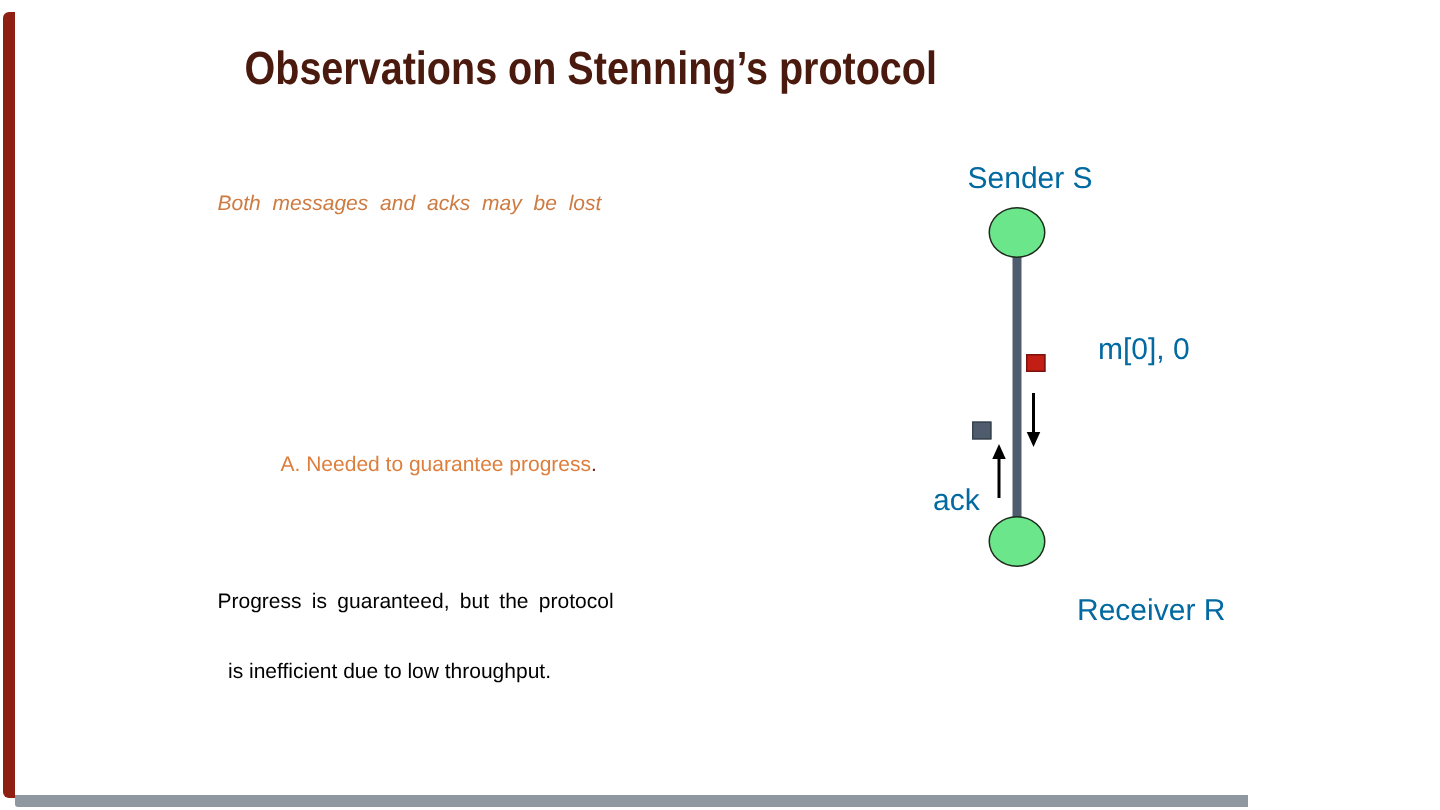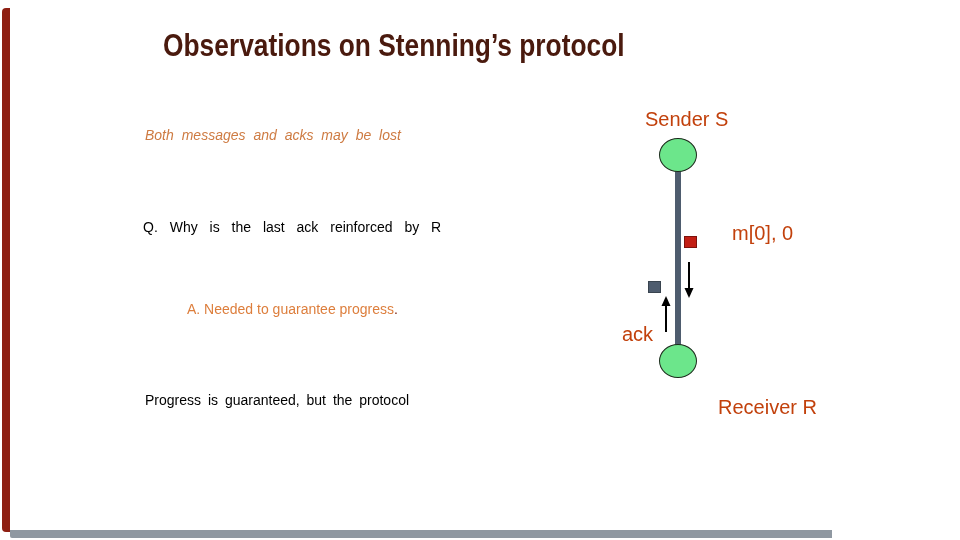--- a/index.html
+++ b/index.html
@@ -30,21 +30,21 @@
   .txt{position:absolute;white-space:nowrap;color:#000000;font-size:14px;line-height:1.15;}
   .observation{left:145px;top:127px;color:#ce7b42;font-style:italic;word-spacing:4px;}
   .q-line1{left:143px;top:219px;word-spacing:8px;}
   .q-line2{left:162px;top:255px;}
   .answer{left:143px;top:301px;color:#dd7e3c;margin-left:44px;}
   .answer .period{color:#7a2010;}
   .c-line1{left:145px;top:392px;word-spacing:3px;}
   .c-line2{left:152px;top:439px;}
 
   
-  .dg-label{position:absolute;white-space:nowrap;color:#c2410c;font-size:20px;}
+  .dg-label{position:absolute;white-space:nowrap;color:#0369a1;font-size:20px;}
   .lbl-sender{left:645px;top:108px;}
   .lbl-receiver{left:682px;top:396px;margin-left:36px;}
   .lbl-message{left:732px;top:222px;}
   .lbl-ack{left:622px;top:306px;margin-top:17px;}
   .channel-line{
     position:absolute;left:675px;top:170px;width:6px;height:178px;
     background:#4e5c6e;
   }
   .node{
     position:absolute;width:38px;height:34px;border-radius:50%;
@@ -63,23 +63,23 @@
 <body>
 
 <div id="slide">
 
   <div class="left-bar"></div>
   <div class="bottom-bar"></div>
 
   <div class="slide-title">Observations on Stenning’s protocol</div>
 
   <div class="txt observation">Both messages and acks may be lost</div>
-  <div class="txt q-line1">Q. Why is the last ack reinforced by R</div>
   <div class="txt answer"><span>A. Needed to guarantee progress</span><span class="period">.</span></div>
   <div class="txt c-line1">Progress is guaranteed, but the protocol</div>
+  <div class="txt c-line2">is inefficient due to low throughput.</div>
 
   <div class="dg-label lbl-sender">Sender S</div>
   <div class="channel-line"></div>
   <div class="node node-sender"></div>
   <div class="node node-receiver"></div>
 
   <div class="packet packet-message"></div>
   <div class="dg-label lbl-message">m[0], 0</div>
 
   <svg class="arrow arrow-down" width="16" height="40" viewBox="0 0 16 40">

